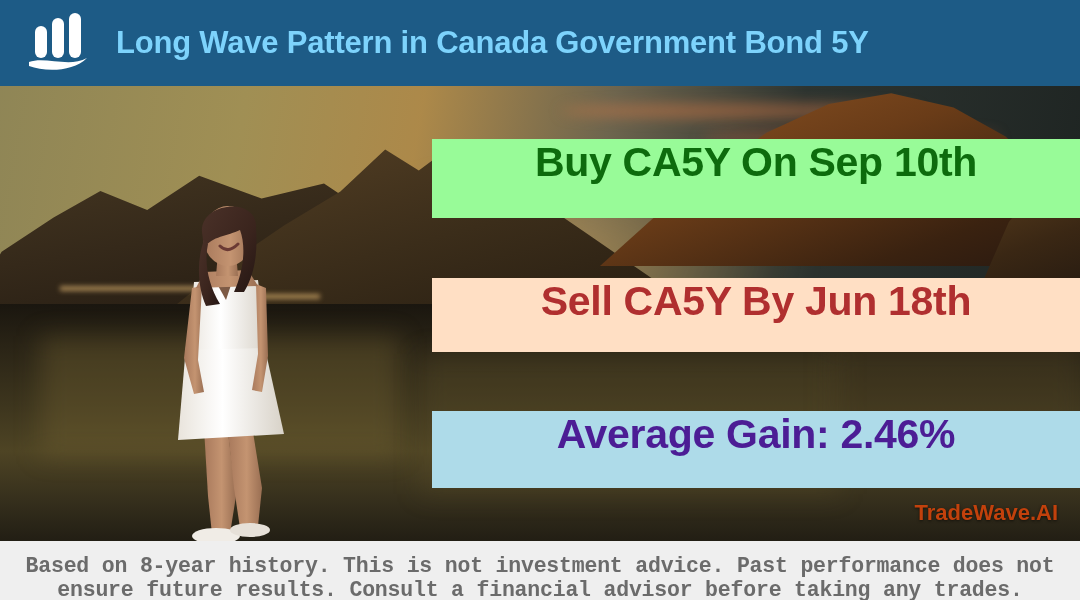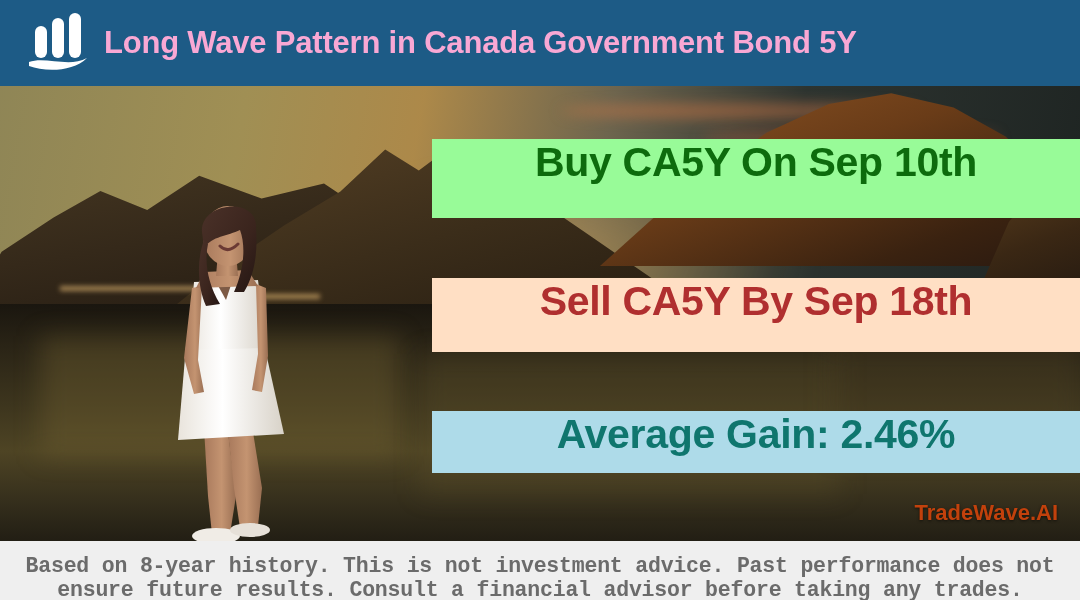--- a/index.html
+++ b/index.html
@@ -32,26 +32,26 @@
   .logo-wrap {
     width: 88px;
     height: 70px;
     margin-left: 14px;
     display: flex;
     align-items: center;
     justify-content: center;
     flex: none;
   }
   .header-title {
-    color: #f9a8d4;
+    color: #7dd3fc;
     font-size: 31px;
     font-weight: bold;
     letter-spacing: -0.2px;
     white-space: nowrap;
-    margin-left: 2px;
+    margin-left: 14px;
   }
 
   
   .photo {
     position: absolute;
     left: 0; top: 86px;
     width: 1080px;
     height: 455px;
     overflow: hidden;
     z-index: 1;
@@ -151,21 +151,21 @@
     width: 648px;
     display: flex;
     justify-content: center;
     z-index: 5;
     font-weight: bold;
     letter-spacing: -0.3px;
     white-space: nowrap;
   }
   .callout-buy  { top: 139px; height: 79px;  background: #98fb98; color: #0d6b0d; font-size: 41px; }
   .callout-sell { top: 278px; height: 74px;  background: #ffdfc4; color: #b02f2f; font-size: 41px; }
-  .callout-gain { top: 411px; height: 62px;  background: #aedbe9; color: #0f766e; font-size: 41px; }
+  .callout-gain { top: 411px; height: 77px;  background: #aedbe9; color: #4c1d95; font-size: 41px; }
 
   
   .watermark {
     position: absolute;
     right: 22px;
     top: 500px;
     color: #c2410c;
     font-size: 22px;
     font-weight: bold;
     z-index: 5;
@@ -278,21 +278,21 @@
         <path d="M4 50 C20 44 44 56 62 46 C48 60 20 60 4 54 Z" fill="#ffffff"></path>
       </svg>
     </div>
     <div class="header-title">Long Wave Pattern in Canada Government Bond 5Y</div>
   </div>
 
   <div class="callout callout-buy">
     <span>Buy CA5Y On Sep 10th</span>
   </div>
   <div class="callout callout-sell">
-    <span>Sell CA5Y By Sep 18th</span>
+    <span>Sell CA5Y By Jun 18th</span>
   </div>
   <div class="callout callout-gain">
     <span>Average Gain: 2.46%</span>
   </div>
 
   <div class="watermark">TradeWave.AI</div>
 
   <div class="footer">
     <div class="footer-text">Based on 8-year history. This is not investment advice. Past performance does not ensure future results.  Consult a financial advisor before taking any trades.</div>
   </div>

